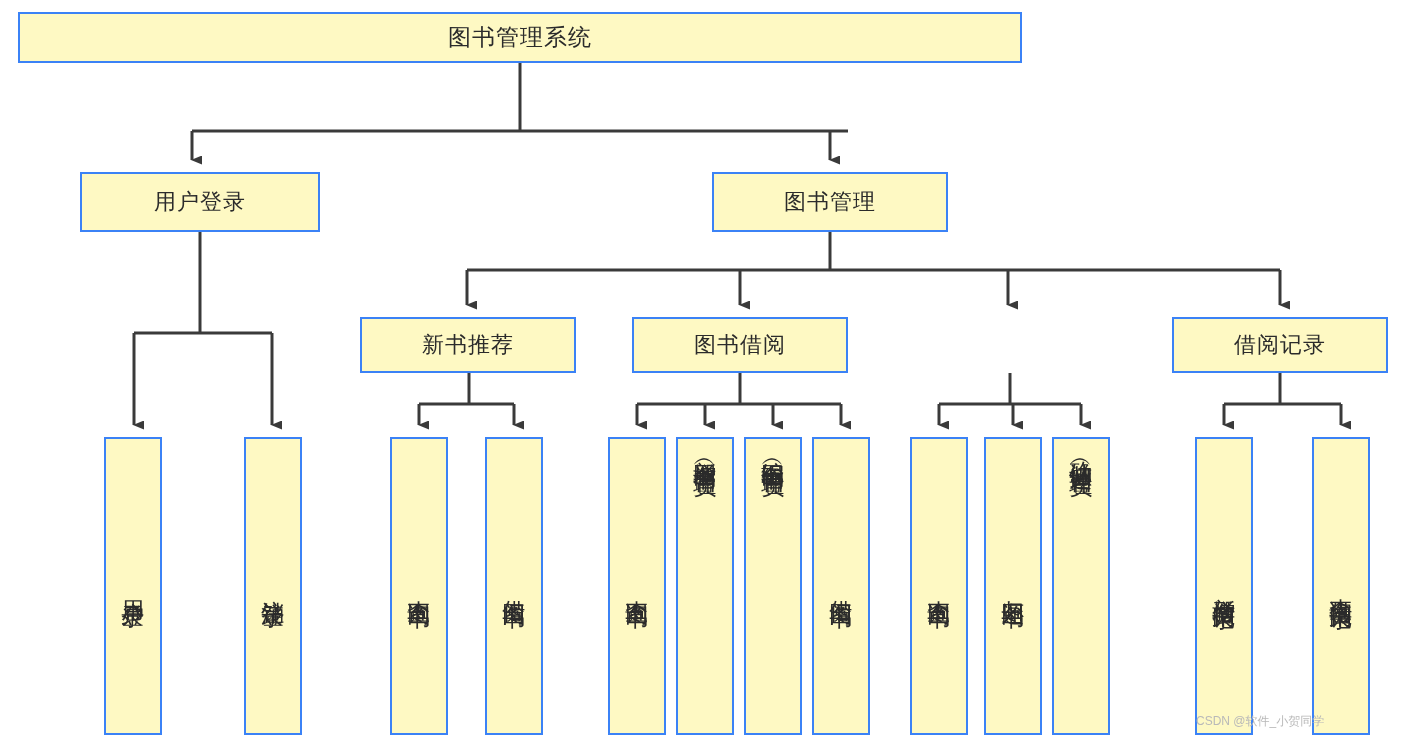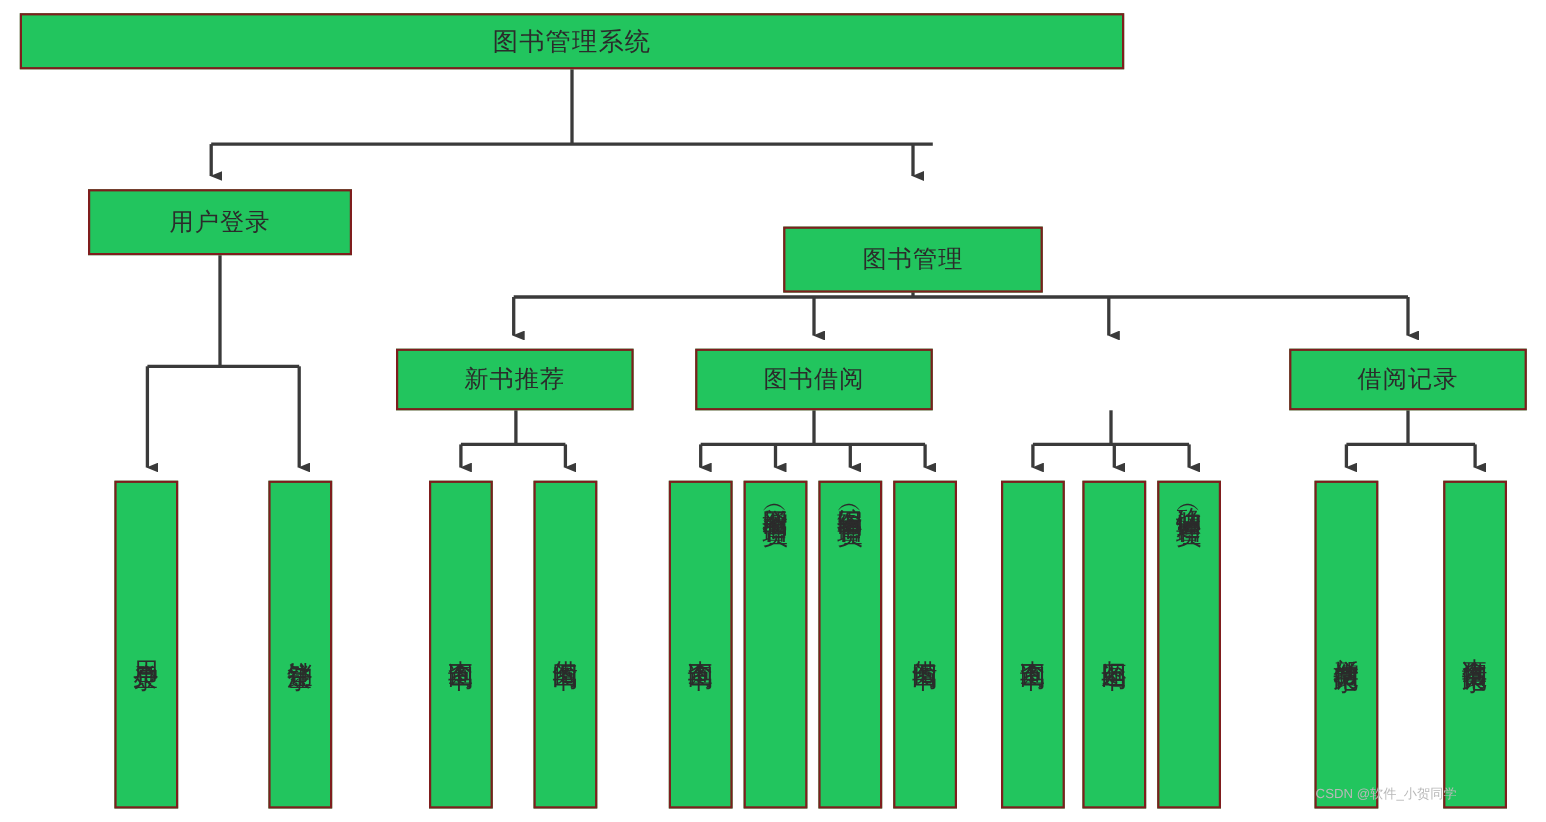--- a/index.html
+++ b/index.html
@@ -20,22 +20,22 @@
   #edges-layer {
     position: absolute;
     left: 0;
     top: 0;
     width: 1405px;
     height: 747px;
   }
   .node {
     position: absolute;
     box-sizing: border-box;
-    border: 2px solid #7f1d1d;
-    background: #22c55e;
+    border: 2px solid #3b82f6;
+    background: #fef9c3;
     color: #2b2b2b;
     display: flex;
     align-items: center;
     justify-content: center;
     text-align: center;
     z-index: 2;
   }
   .node-h {
     font-size: 22px;
     letter-spacing: 1px;
@@ -130,21 +130,21 @@
       <path d="M 1280 373 L 1280 404"></path>
       <path d="M 1224 404 L 1341 404"></path>
       <path d="M 1224 404 L 1224 425" marker-end="url(#arrowhead)"></path>
       <path d="M 1341 404 L 1341 425" marker-end="url(#arrowhead)"></path>
     </g>
   </svg>
 
   <div class="node node-h node-root" style="left:18px; top:12px; width:1004px; height:51px;">图书管理系统</div>
 
   <div class="node node-h" style="left:80px; top:172px; width:240px; height:60px;">用户登录</div>
-  <div class="node node-h" style="left:712px; top:172px; width:236px; height:60px;margin-top:34px;">图书管理</div>
+  <div class="node node-h" style="left:712px; top:172px; width:236px; height:60px;">图书管理</div>
 
   <div class="node node-h" style="left:360px; top:317px; width:216px; height:56px;">新书推荐</div>
   <div class="node node-h" style="left:632px; top:317px; width:216px; height:56px;">图书借阅</div>
   <div class="node node-h" style="left:1172px; top:317px; width:216px; height:56px;">借阅记录</div>
 
   <div class="node node-v" style="left:104px; top:437px; width:58px; height:298px;">用户登录</div>
   <div class="node node-v" style="left:244px; top:437px; width:58px; height:298px;">注销登录</div>
 
   <div class="node node-v" style="left:390px; top:437px; width:58px; height:298px;">查询图书</div>
   <div class="node node-v" style="left:485px; top:437px; width:58px; height:298px;">借阅图书</div>

